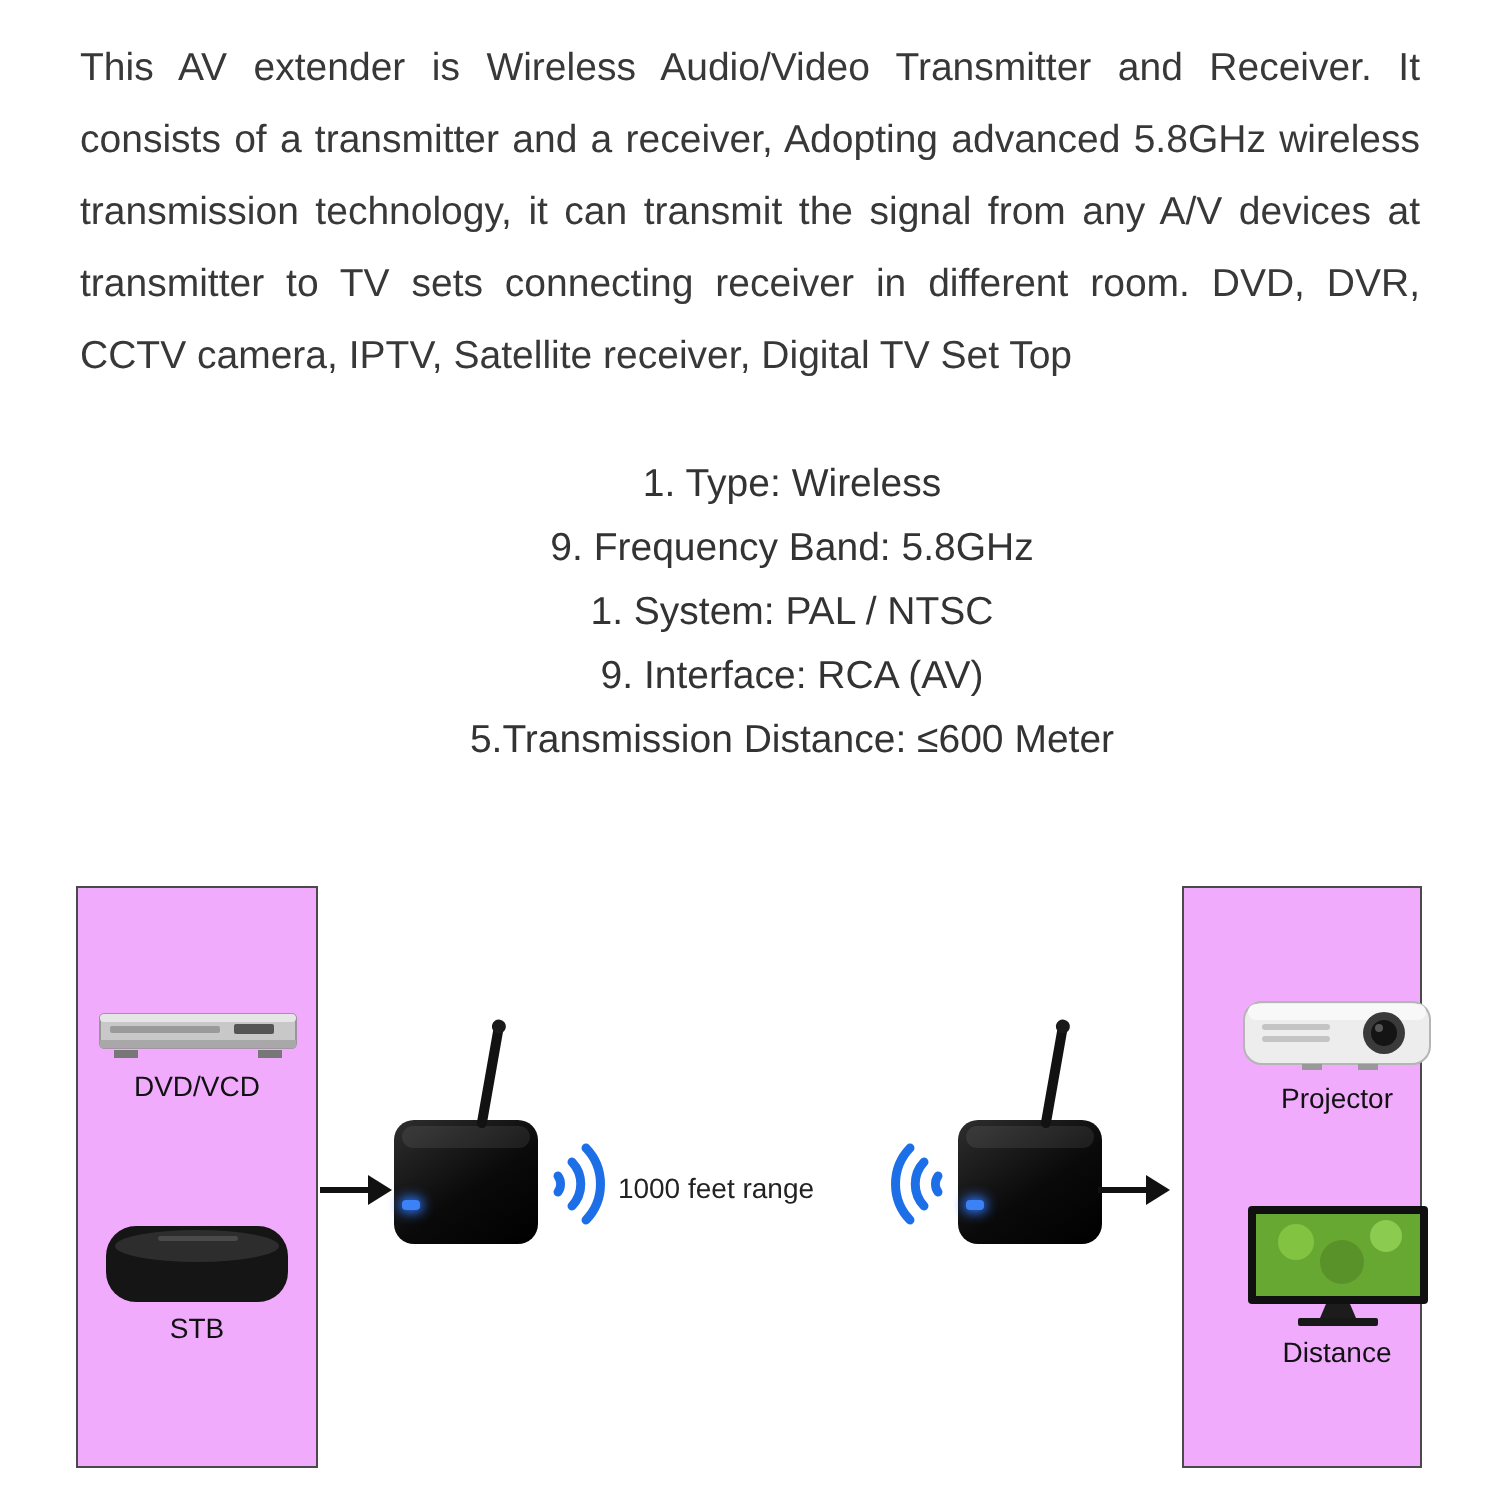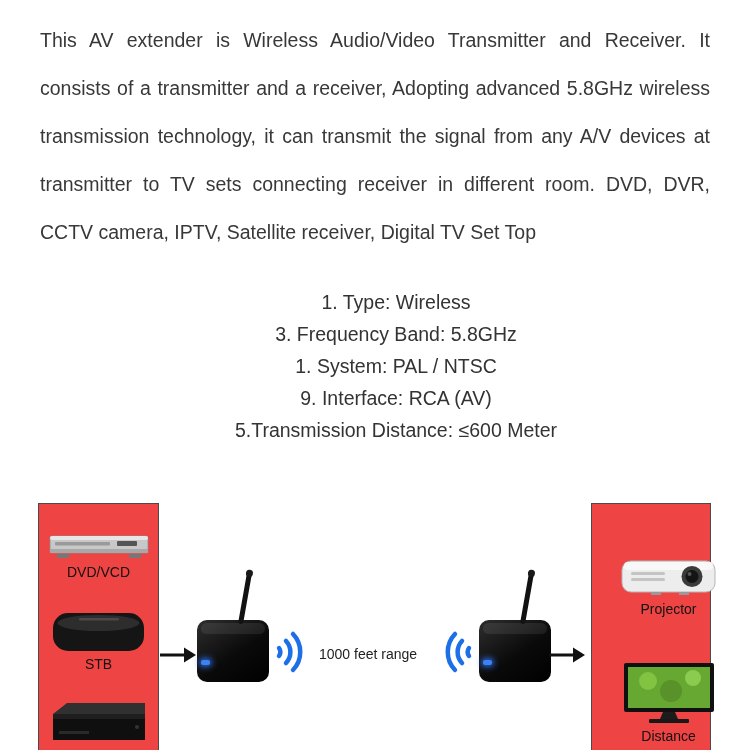--- a/index.html
+++ b/index.html
@@ -3,31 +3,31 @@
 <meta charset="utf-8">
 <style>
   html,body{margin:0;padding:0;}
   body{
     width:750px;height:750px;background:#ffffff;overflow:hidden;
     font-family:"Liberation Sans","DejaVu Sans",sans-serif;color:#333;
   }
   .page{position:relative;width:750px;height:750px;}
   .desc{
     margin:0;padding:16px 40px 0 40px;
-    font-size:19.5px;line-height:48px;text-align:justify;color:#383838;
+    font-size:19.5px;line-height:36px;text-align:justify;color:#383838;
   }
   .specs{
     list-style:none;margin:30px 0 0 0;padding:0 0 0 42px;text-align:center;
   }
   .specs li{font-size:19.5px;line-height:32px;color:#333;}
 
   
   .diagram{position:relative;width:750px;height:300px;margin-top:54px;}
   .devbox{
-    position:absolute;top:3px;height:291px;border:1px solid #4a4a4a;background:#ef4444;
+    position:absolute;top:3px;height:291px;border:1px solid #4a4a4a;background:#f0abfc;
     box-sizing:border-box;display:flex;flex-direction:column;align-items:center;
     justify-content:space-evenly;padding:3px 0;
   }
   .devbox.left{left:38px;width:121px;}
   .devbox.right{left:591px;width:120px;padding-left:35px;}
   .dev{display:flex;flex-direction:column;align-items:center;gap:2px;}
   .devlabel{font-size:14px;color:#111;}
 
   .arrow{position:absolute;width:36px;height:16px;}
   .arrow.a1{left:160px;top:147px;}
@@ -53,34 +53,34 @@
     border-radius:50%;background:#1a1a1a;
   }
   .led{
     position:absolute;width:9px;height:5px;left:4px;top:40px;border-radius:2px;
     background:#3b82f6;box-shadow:0 0 6px 1.5px rgba(45,120,255,0.95);
   }
   .wifi{position:absolute;width:34px;height:48px;}
   .wifi.tx-waves{left:273px;top:128px;}
   .wifi.rx-waves{left:441px;top:128px;transform:scaleX(-1);}
   .range{
-    position:absolute;left:310px;top:146px;width:116px;text-align:center;
+    position:absolute;left:300px;top:146px;width:116px;text-align:center;
     font-size:14px;color:#222;
   }
 </style>
 </head>
 <body>
 
 <div class="page">
 
   <p class="desc">This AV extender is Wireless Audio/Video Transmitter and Receiver. It consists of a transmitter and a receiver, Adopting advanced 5.8GHz wireless transmission technology, it can transmit the signal from any A/V devices at transmitter to TV sets connecting receiver in different room. DVD, DVR, CCTV camera, IPTV, Satellite receiver, Digital TV Set Top</p>
 
   <ul class="specs">
     <li>1. Type: Wireless</li>
-    <li>3. Frequency Band: 5.8GHz</li>
+    <li>9. Frequency Band: 5.8GHz</li>
     <li>1. System: PAL / NTSC</li>
     <li>9. Interface: RCA (AV)</li>
     <li>5.Transmission Distance: ≤600 Meter</li>
   </ul>
 
   <div class="diagram">
 
     <div class="devbox left">
       <div class="dev">
         <svg width="100" height="28" viewBox="0 0 100 28">
@@ -94,30 +94,20 @@
         </svg>
         <span class="devlabel">DVD/VCD</span>
       </div>
       <div class="dev">
         <svg width="95" height="46" viewBox="0 0 95 46">
           <rect x="2" y="5" width="91" height="38" rx="15" fill="#151515"></rect>
           <ellipse cx="47.5" cy="15" rx="41" ry="8" fill="#2d2d2d"></ellipse>
           <rect x="28" y="10" width="40" height="2.5" rx="1.2" fill="#4a4a4a"></rect>
         </svg>
         <span class="devlabel">STB</span>
-      </div>
-      <div class="dev">
-        <svg width="100" height="46" viewBox="0 0 100 46">
-          <polygon points="4,15 18,4 96,4 96,15" fill="#303030"></polygon>
-          <rect x="4" y="15" width="92" height="26" fill="#0f0f0f"></rect>
-          <rect x="4" y="15" width="92" height="5" fill="#1f1f1f"></rect>
-          <rect x="10" y="32" width="30" height="3" fill="#2a2a2a"></rect>
-          <circle cx="88" cy="28" r="2" fill="#333"></circle>
-        </svg>
-        <span class="devlabel">DVR</span>
       </div>
     </div>
 
     <svg class="arrow a1" viewBox="0 0 36 16">
       <rect x="0" y="6.5" width="24" height="3" fill="#111"></rect>
       <polygon points="24,0.5 36,8 24,15.5" fill="#111"></polygon>
     </svg>
 
     <div class="radio tx">
       <div class="antenna"></div>

